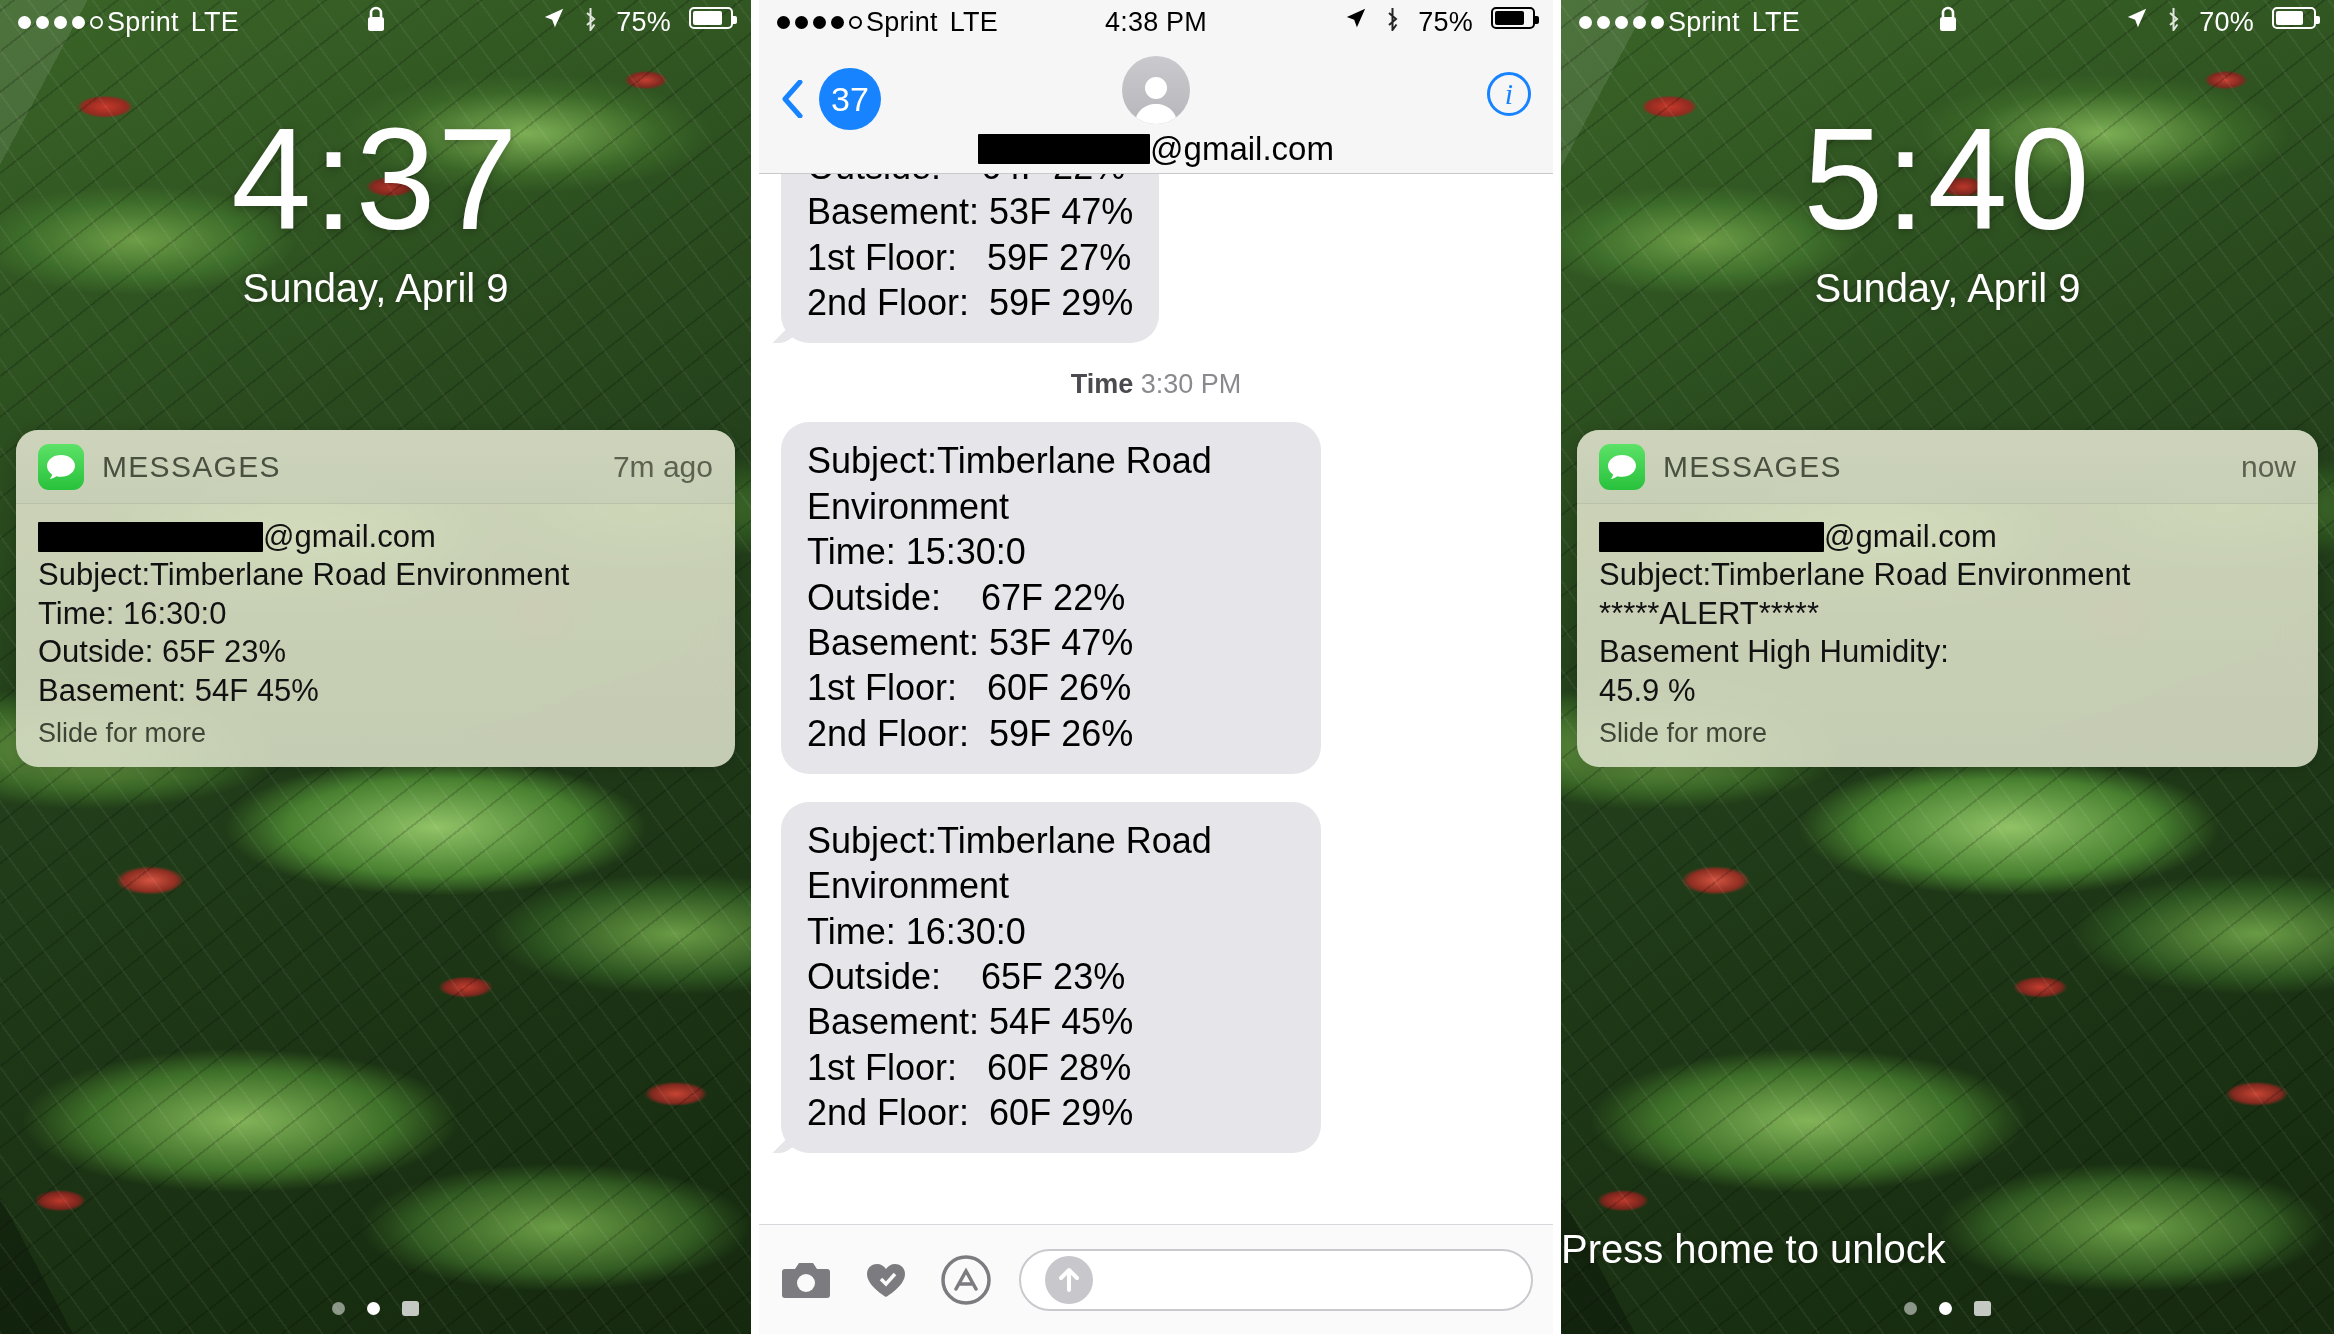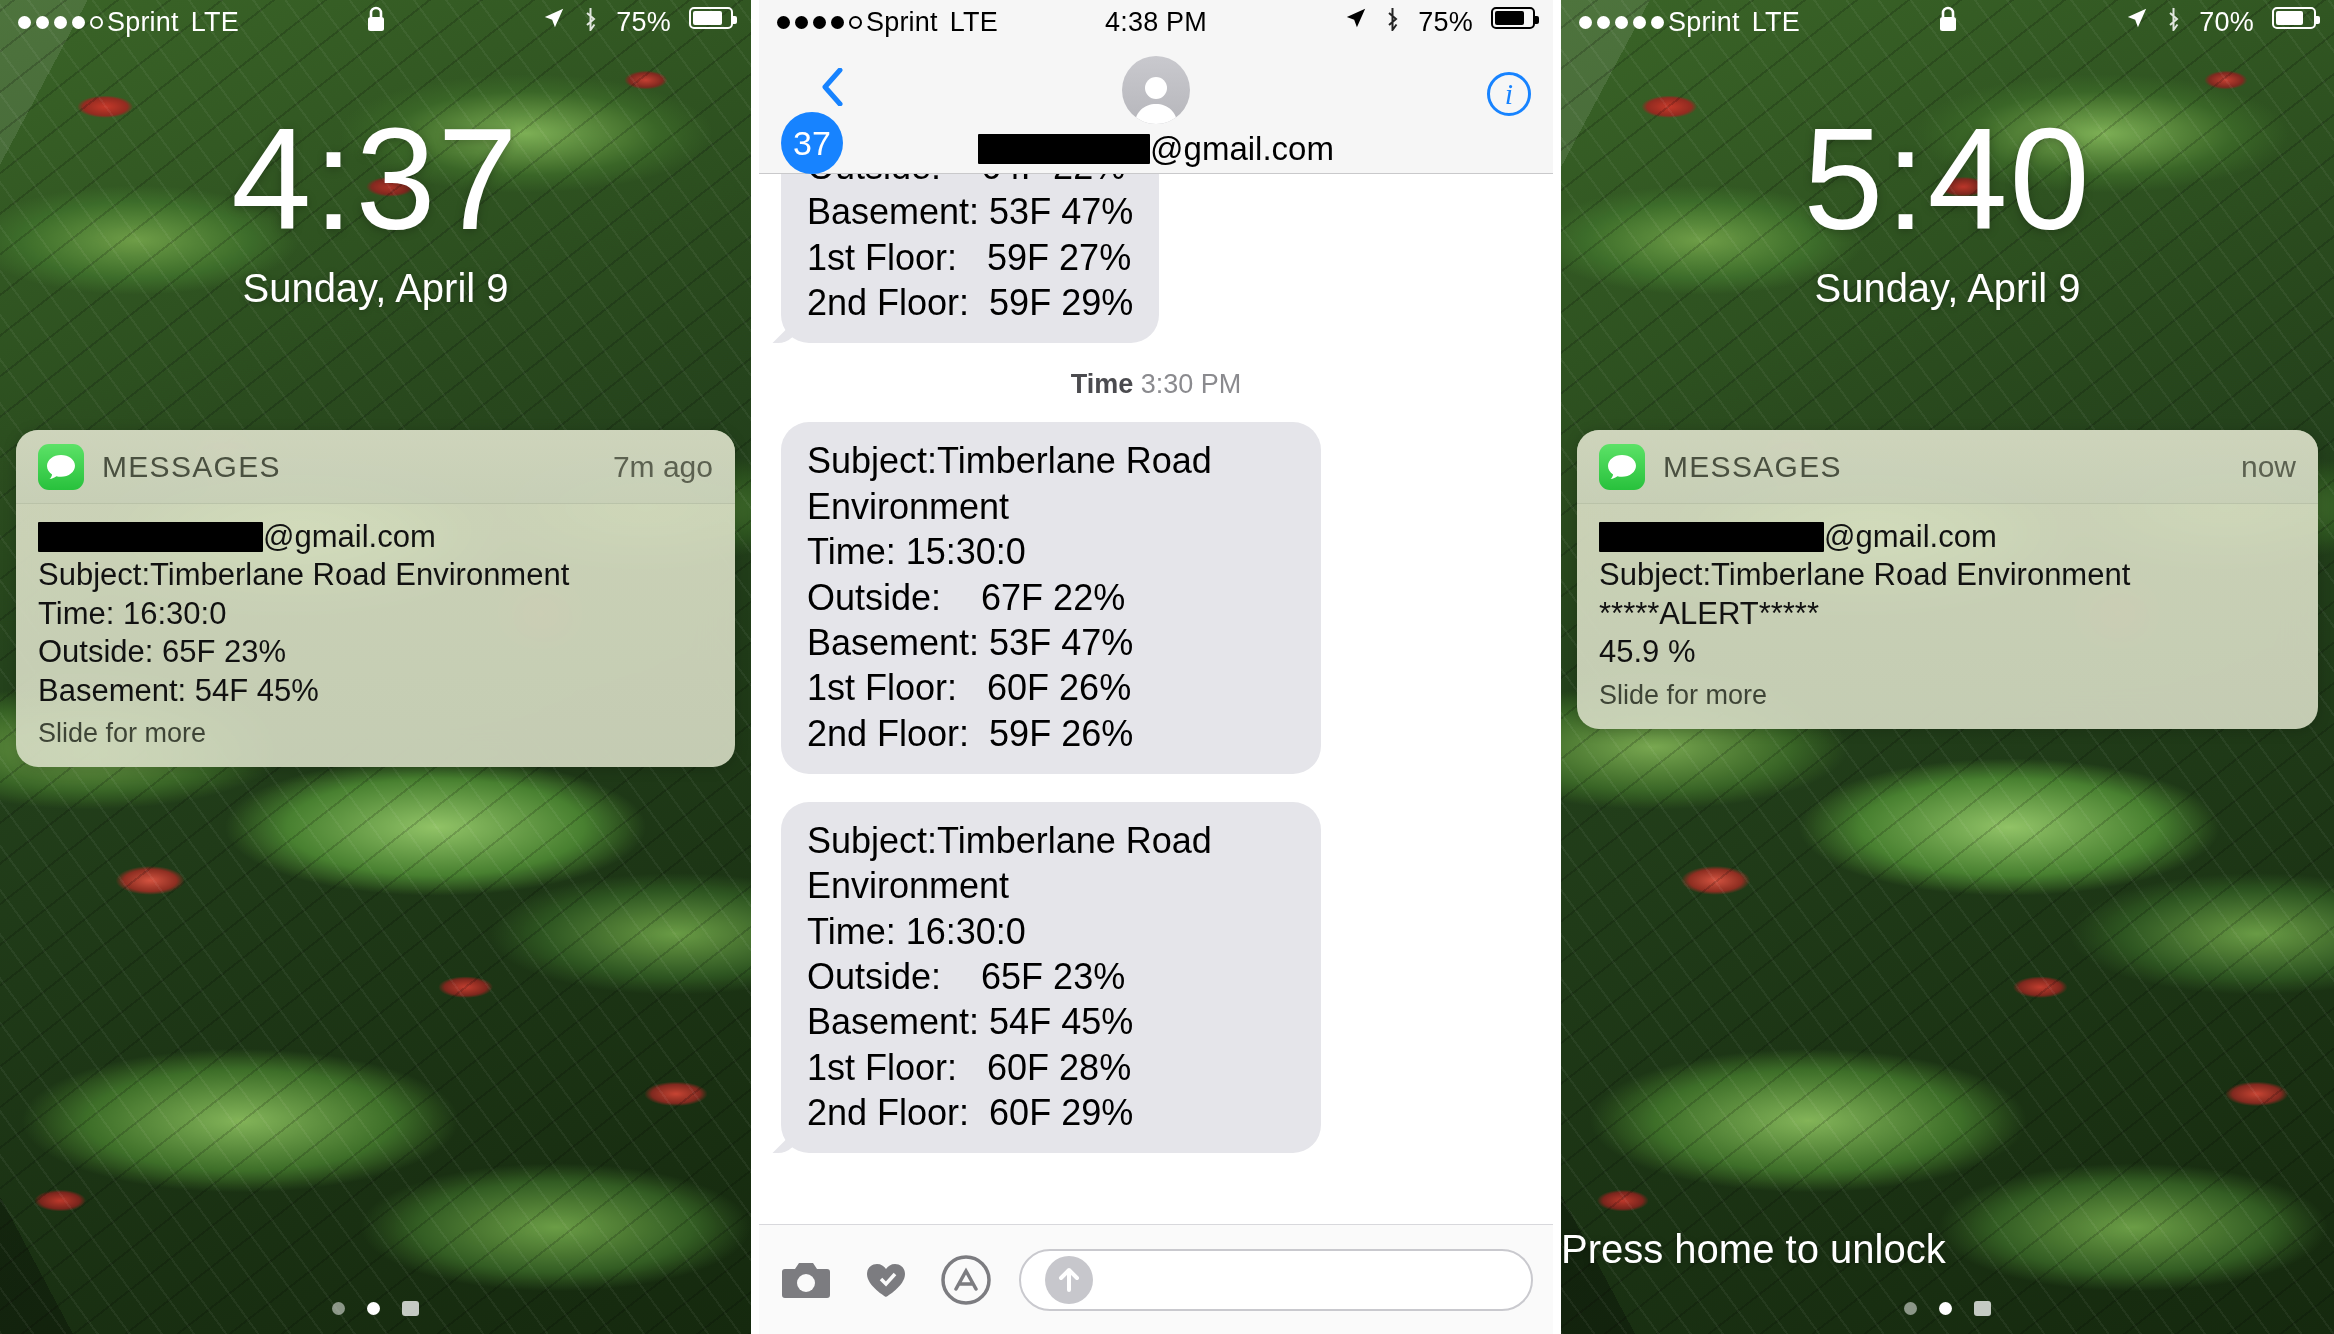--- a/index.html
+++ b/index.html
@@ -128,21 +128,21 @@
     color: #fff; font-size: 40px; font-weight: 400; text-shadow: 0 1px 6px rgba(0,0,0,.35); z-index: 14;
   }
 
   
   .chat-navbar {
     position: absolute; top: 44px; left: 0; right: 0; height: 130px;
     background: rgba(246,246,246,.96);
     border-bottom: 1px solid #c9c9cb;
     display: flex; align-items: flex-start; padding: 10px 22px 0 22px; z-index: 18;
   }
-  .back-btn { display: flex; align-items: flex-end; gap: 6px; margin-top: 14px; flex-direction: column; }
+  .back-btn { display: flex; align-items: center; gap: 16px; margin-top: 14px; }
   .chev { width: 22px; height: 38px; }
   .badge {
     min-width: 62px; height: 62px; border-radius: 31px; background: #1783ff;
     color: #fff; font-size: 34px; display: flex; align-items: center; justify-content: center; padding: 0 12px;
   }
   .contact-center { position: absolute; left: 0; right: 0; top: 12px; display: flex; flex-direction: column; align-items: center; pointer-events: none;}
   .avatar {
     width: 68px; height: 68px; border-radius: 50%;
     background: linear-gradient(180deg,#c9c9ce,#b6b6bb);
     display:flex; align-items:flex-end; justify-content:center; overflow:hidden;
@@ -435,20 +435,21 @@
         <span class="notif-app-name">MESSAGES</span>
         <span class="notif-time">now</span>
       </div>
       <div class="notif-body">
         <div class="notif-line sender">
           <span class="redaction"></span>
             <span>@gmail.com</span>
         </div>
         <div class="notif-line">Subject:Timberlane Road Environment</div>
         <div class="notif-line">*****ALERT*****</div>
+        <div class="notif-line">Basement  High Humidity:</div>
         <div class="notif-line">45.9 %</div>
         <div class="slide-more">Slide for more</div>
       </div>
     </div>
 
     <div class="press-home">Press home to unlock</div>
 
     <div class="page-dots">
       <i class="pd"></i>
       <i class="pd active"></i>

